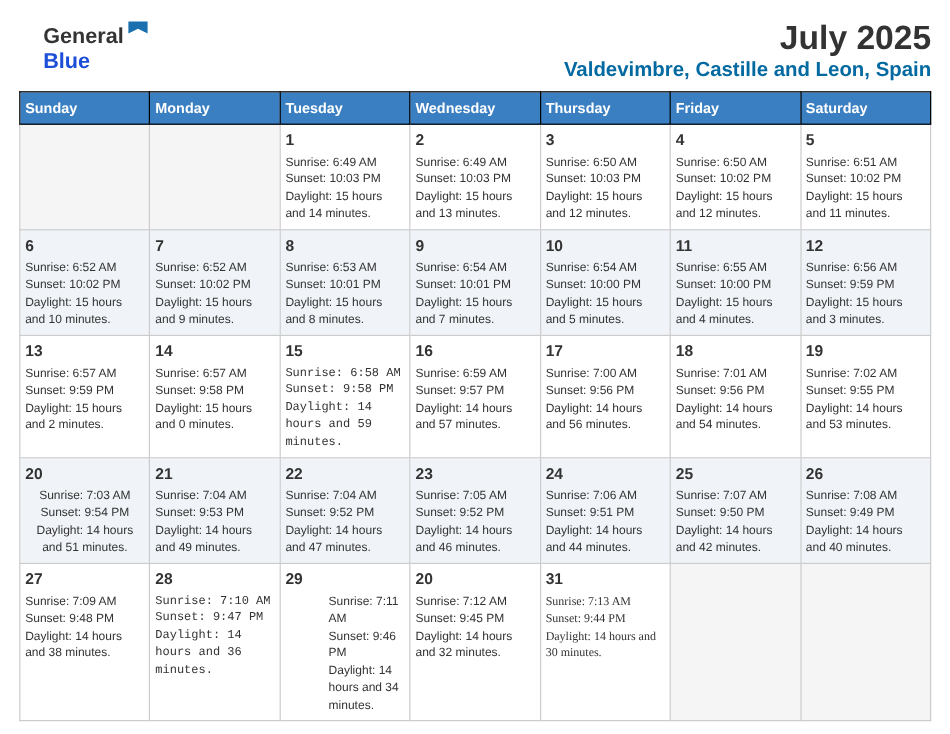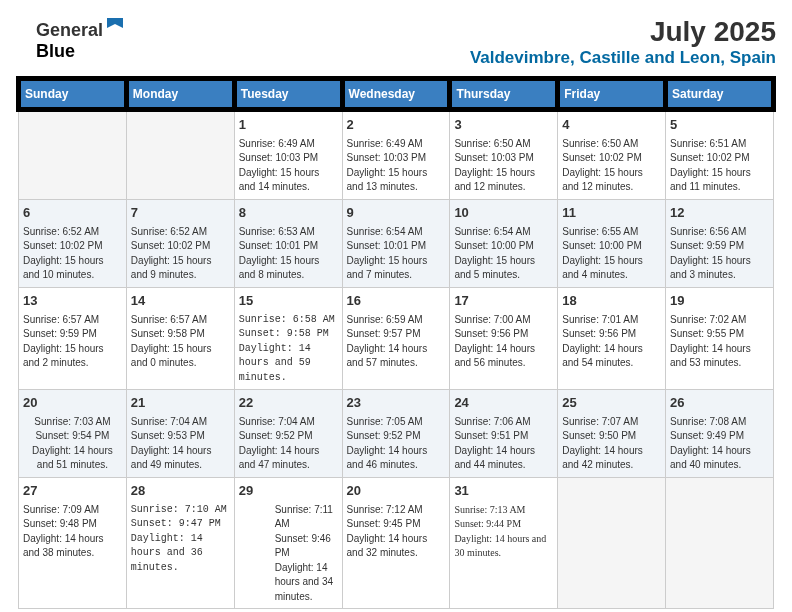--- a/index.html
+++ b/index.html
@@ -22,21 +22,21 @@
       align-items: center;
     }
     .logo-text-general {
       font-size: 18px;
       font-weight: bold;
       color: #333;
     }
     .logo-text-blue {
       font-size: 18px;
       font-weight: bold;
-      color: #000000;
+      color: #1d4ed8;
     }
     .logo-icon {
       width: 20px;
       height: 20px;
       margin-left: 2px;
       margin-right: -2px;
     }
     .title-block {
       text-align: right;
     }
@@ -55,21 +55,21 @@
       border-collapse: collapse;
       font-size: 10.5px;
     }
     thead tr th {
       background-color: #3a7fc1;
       color: #fff;
       padding: 6px 4px;
       text-align: left;
       font-size: 12px;
       font-weight: bold;
-      border: 5px solid #000000;
+      border: 1px solid #000000;
     }
     tbody tr td {
       border: 1px solid #ccc;
       vertical-align: top;
       padding: 4px 4px;
       min-height: 80px;
       width: 14.28%;
       color: #333;
       line-height: 1.45;
     }

